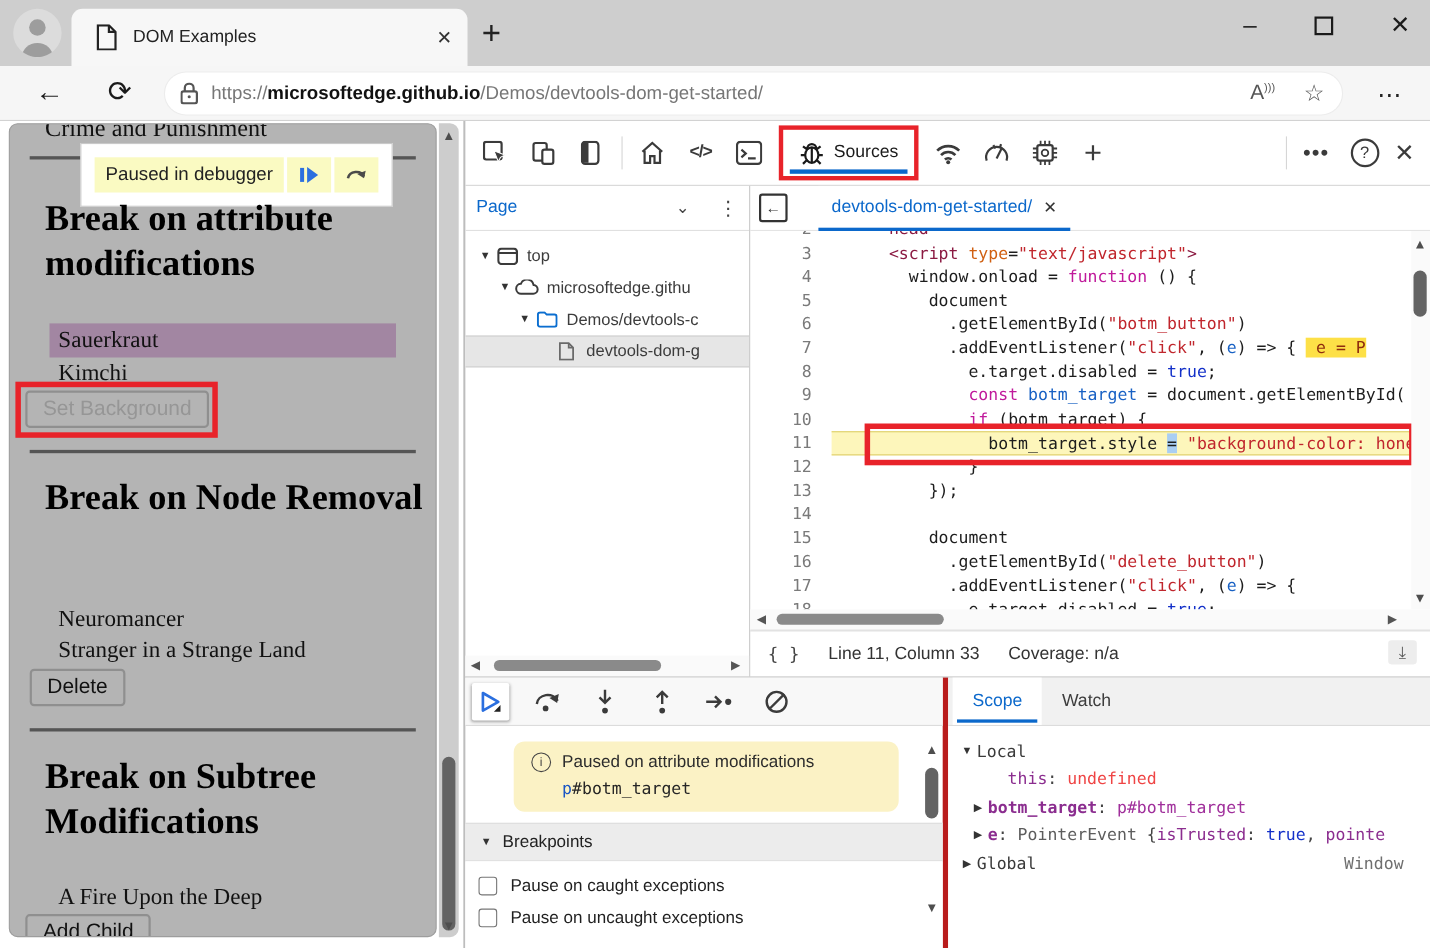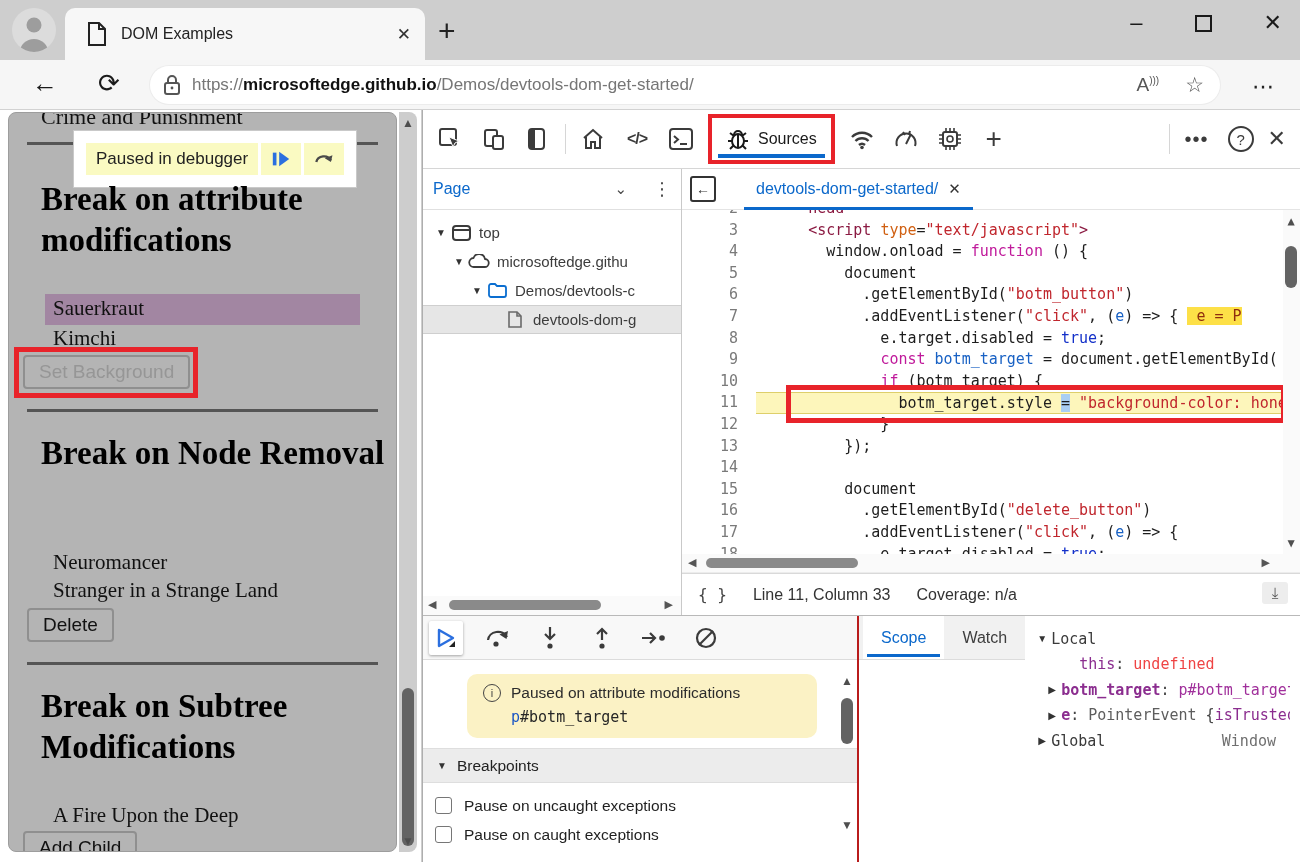--- a/index.html
+++ b/index.html
@@ -109,21 +109,21 @@
   .info-circle { width:18px; height:18px; border:1.6px solid #444; border-radius:50%; font-size:11px; display:flex; align-items:center; justify-content:center; color:#444; flex:0 0 auto; }
   .pm-line2 { margin:6px 0 0 28px; font-family:"DejaVu Sans Mono",monospace; font-size:15px; color:#262626; }
   .pm-line2 .tag-p { color:#1a56c4; }
   .bp-header { background:#ececec; border-top:1px solid #dedede; border-bottom:1px solid #dedede; height:35px; display:flex; align-items:center; gap:10px; padding-left:14px; font-size:15.5px; color:#222; }
   .bp-header .tri { font-size:10px; color:#333; }
   .bp-body { flex:1; background:#fff; padding:8px 0 0 12px; }
   .bp-row { display:flex; align-items:center; gap:12px; height:29px; font-size:15.5px; color:#1f1f1f; }
   .cbx { width:17px; height:17px; border:1.6px solid #767676; border-radius:3px; background:#fff; flex:0 0 auto; }
   .dbg-vscroll { position:absolute; right:2px; top:50px; width:16px; bottom:4px; }
 
-  .scope-col { flex:1; border-left:2px solid #b91c1c; display:flex; flex-direction:row; min-width:0; }
+  .scope-col { flex:1; border-left:5px solid #b91c1c; display:flex; flex-direction:column; min-width:0; }
   .scope-tabs { height:44px; background:#f1f1f1; border-bottom:1px solid #dcdcdc; display:flex; align-items:stretch; padding-left:4px; }
   .stab { position:relative; display:flex; align-items:center; padding:0 18px; font-size:16px; color:#3d3d3d; }
   .stab.active { background:#fff; color:#0b68cb; }
   .stab.active::after { content:""; position:absolute; left:4px; right:4px; bottom:2px; height:3px; background:#0b68cb; }
   .scope-body { flex:1; background:#fff; padding:10px 10px 0 8px; font-family:"DejaVu Sans Mono",monospace; font-size:15px; overflow:hidden; }
   .srow { height:25.5px; display:flex; align-items:center; white-space:pre; overflow:hidden; }
   .sarrow { width:18px; font-size:10px; color:#333; text-align:center; flex:0 0 auto; font-family:"Liberation Sans",sans-serif; }
   .sp-label { color:#3a3a3a; } .sp-name { color:#8b2d8f; } .sp-name-bold { color:#8b2d8f; font-weight:700; }
   .sp-plain { color:#444; } .sp-muted { color:#ef4444; } .sp-muted2 { color:#5d5d5d; }
   .sp-value { color:#a02f9b; } .sp-bool { color:#1330c9; }
@@ -452,25 +452,25 @@
           <div class="pm-line2"><span class="tag-p">p</span><span>#botm_target</span></div>
         </div>
 
         <div class="bp-header">
           <span class="tri">▼</span>
           <span>Breakpoints</span>
         </div>
         <div class="bp-body">
           <div class="bp-row">
             <span class="cbx"></span>
-            <span>Pause on uncaught exceptions</span>
+            <span>Pause on caught exceptions</span>
           </div>
           <div class="bp-row">
             <span class="cbx"></span>
-            <span>Pause on caught exceptions</span>
+            <span>Pause on uncaught exceptions</span>
           </div>
         </div>
 
         <div class="dbg-vscroll">
           <span class="ps-arrow" style="top:8px; left:1px">▲</span>
           <div class="ps-thumb" style="top:32px; height:46px; left:2px"></div>
           <span class="ps-arrow" style="bottom:26px; left:1px">▼</span>
         </div>
       </div>
 

